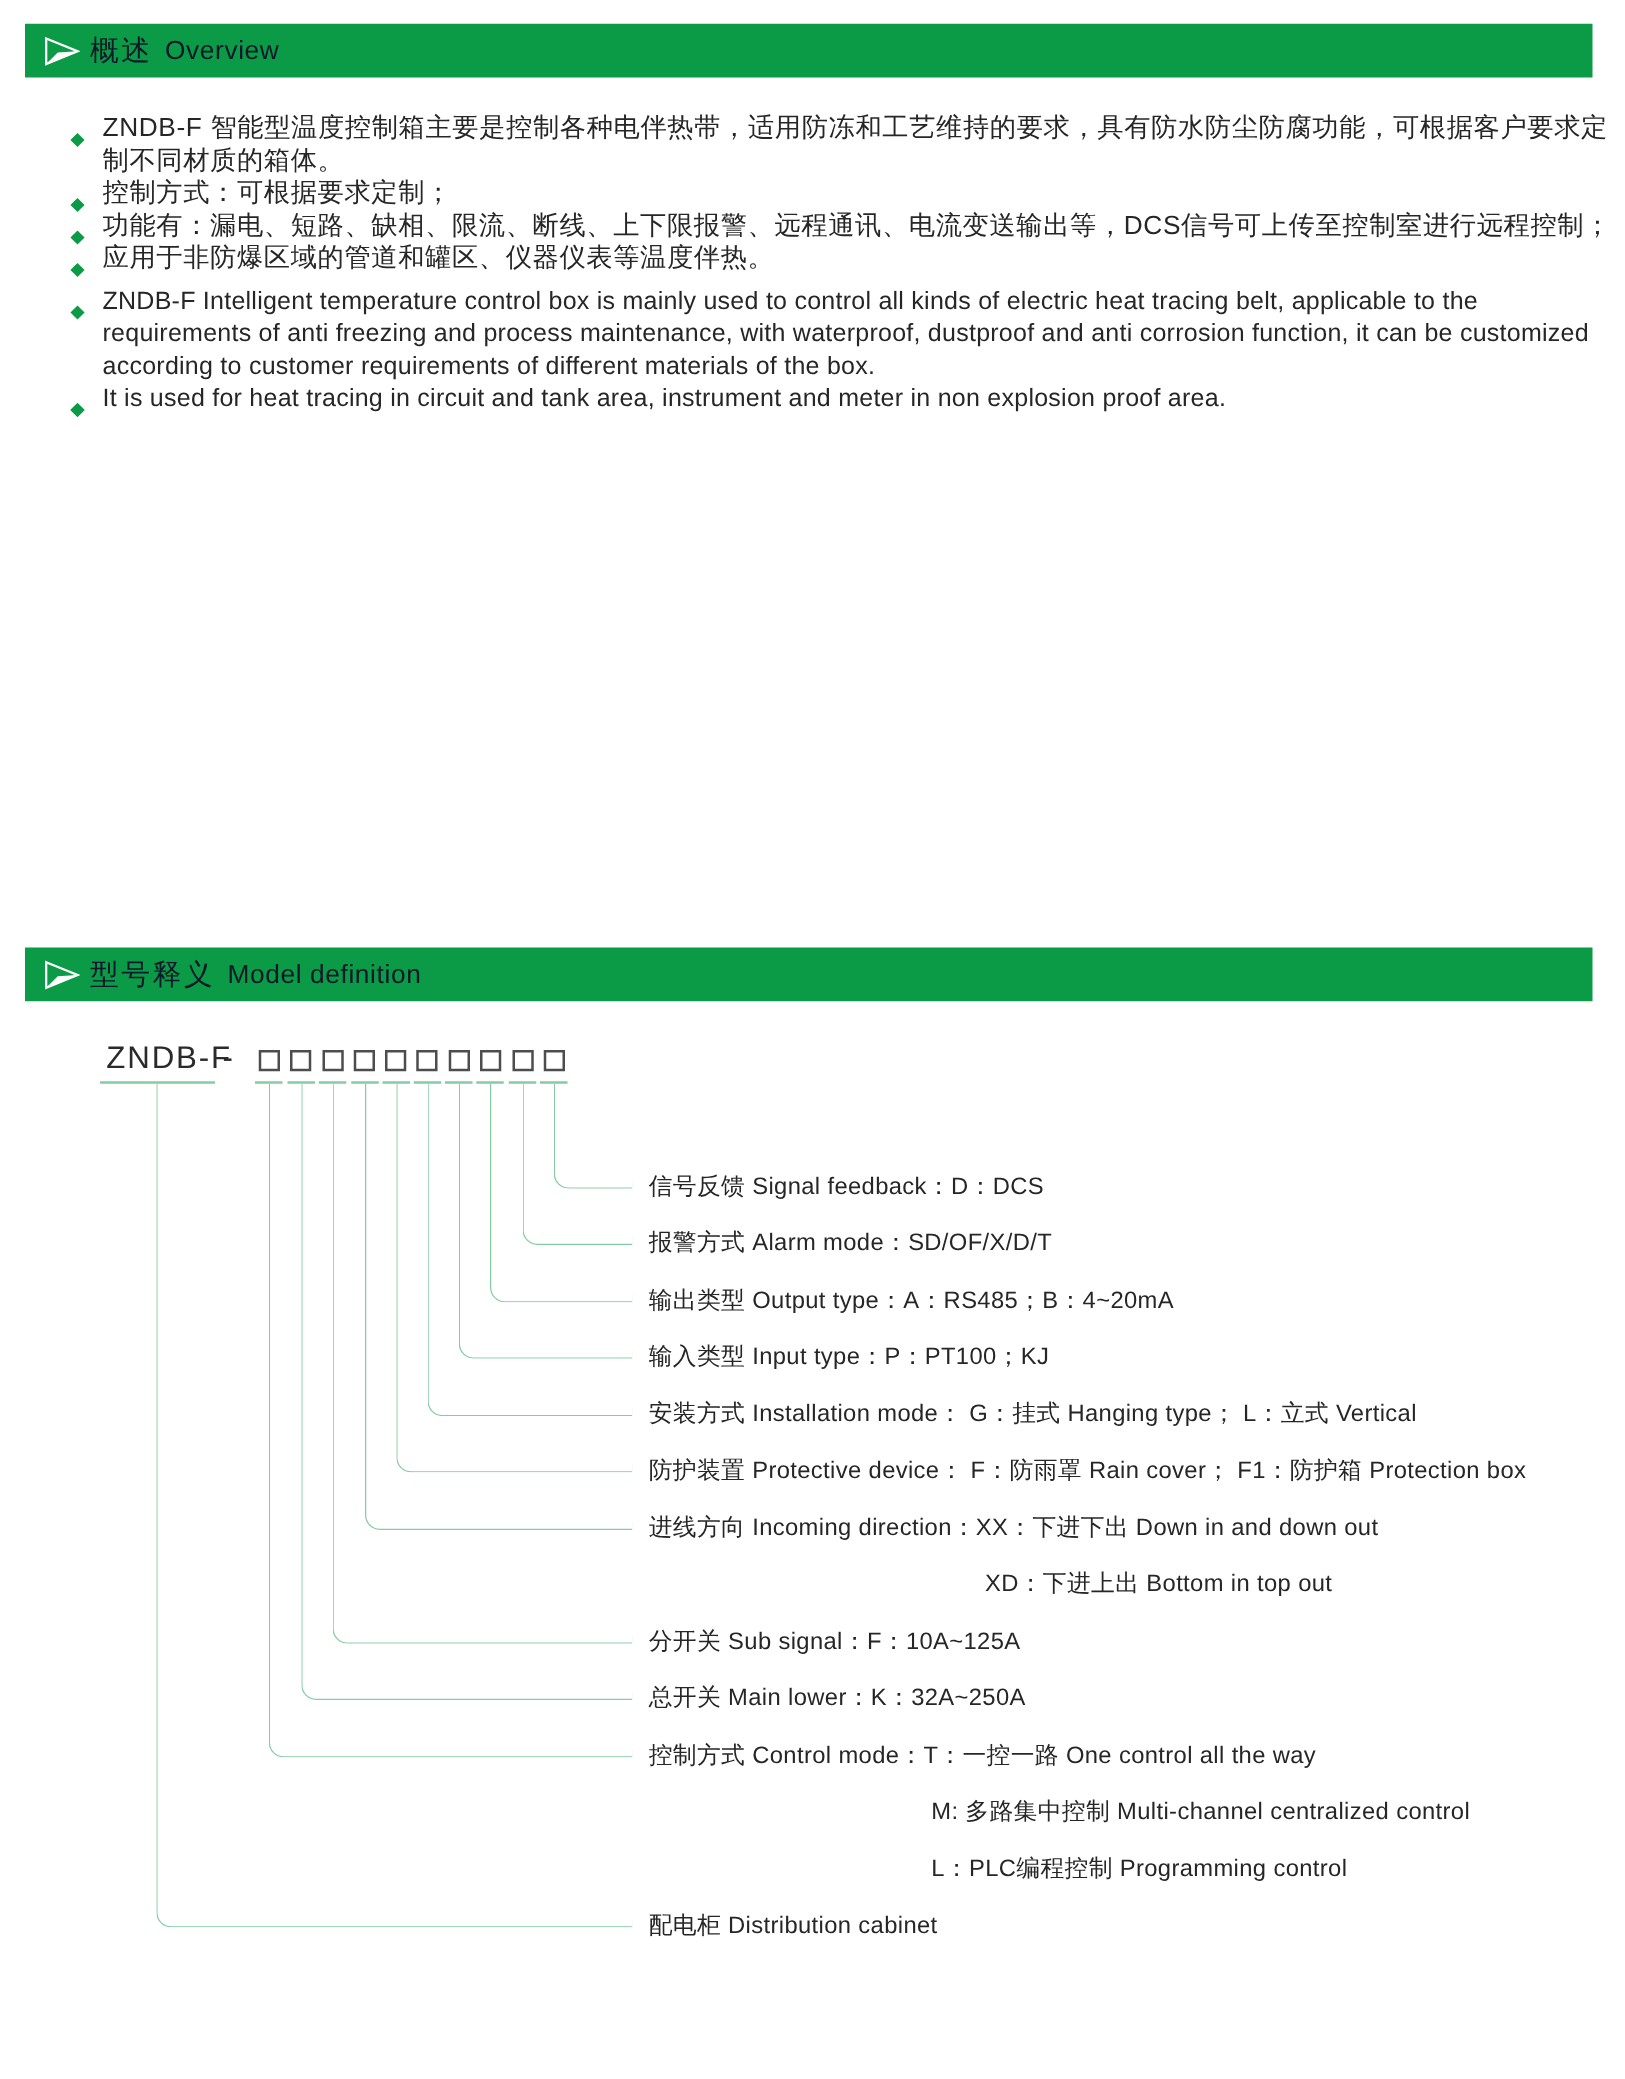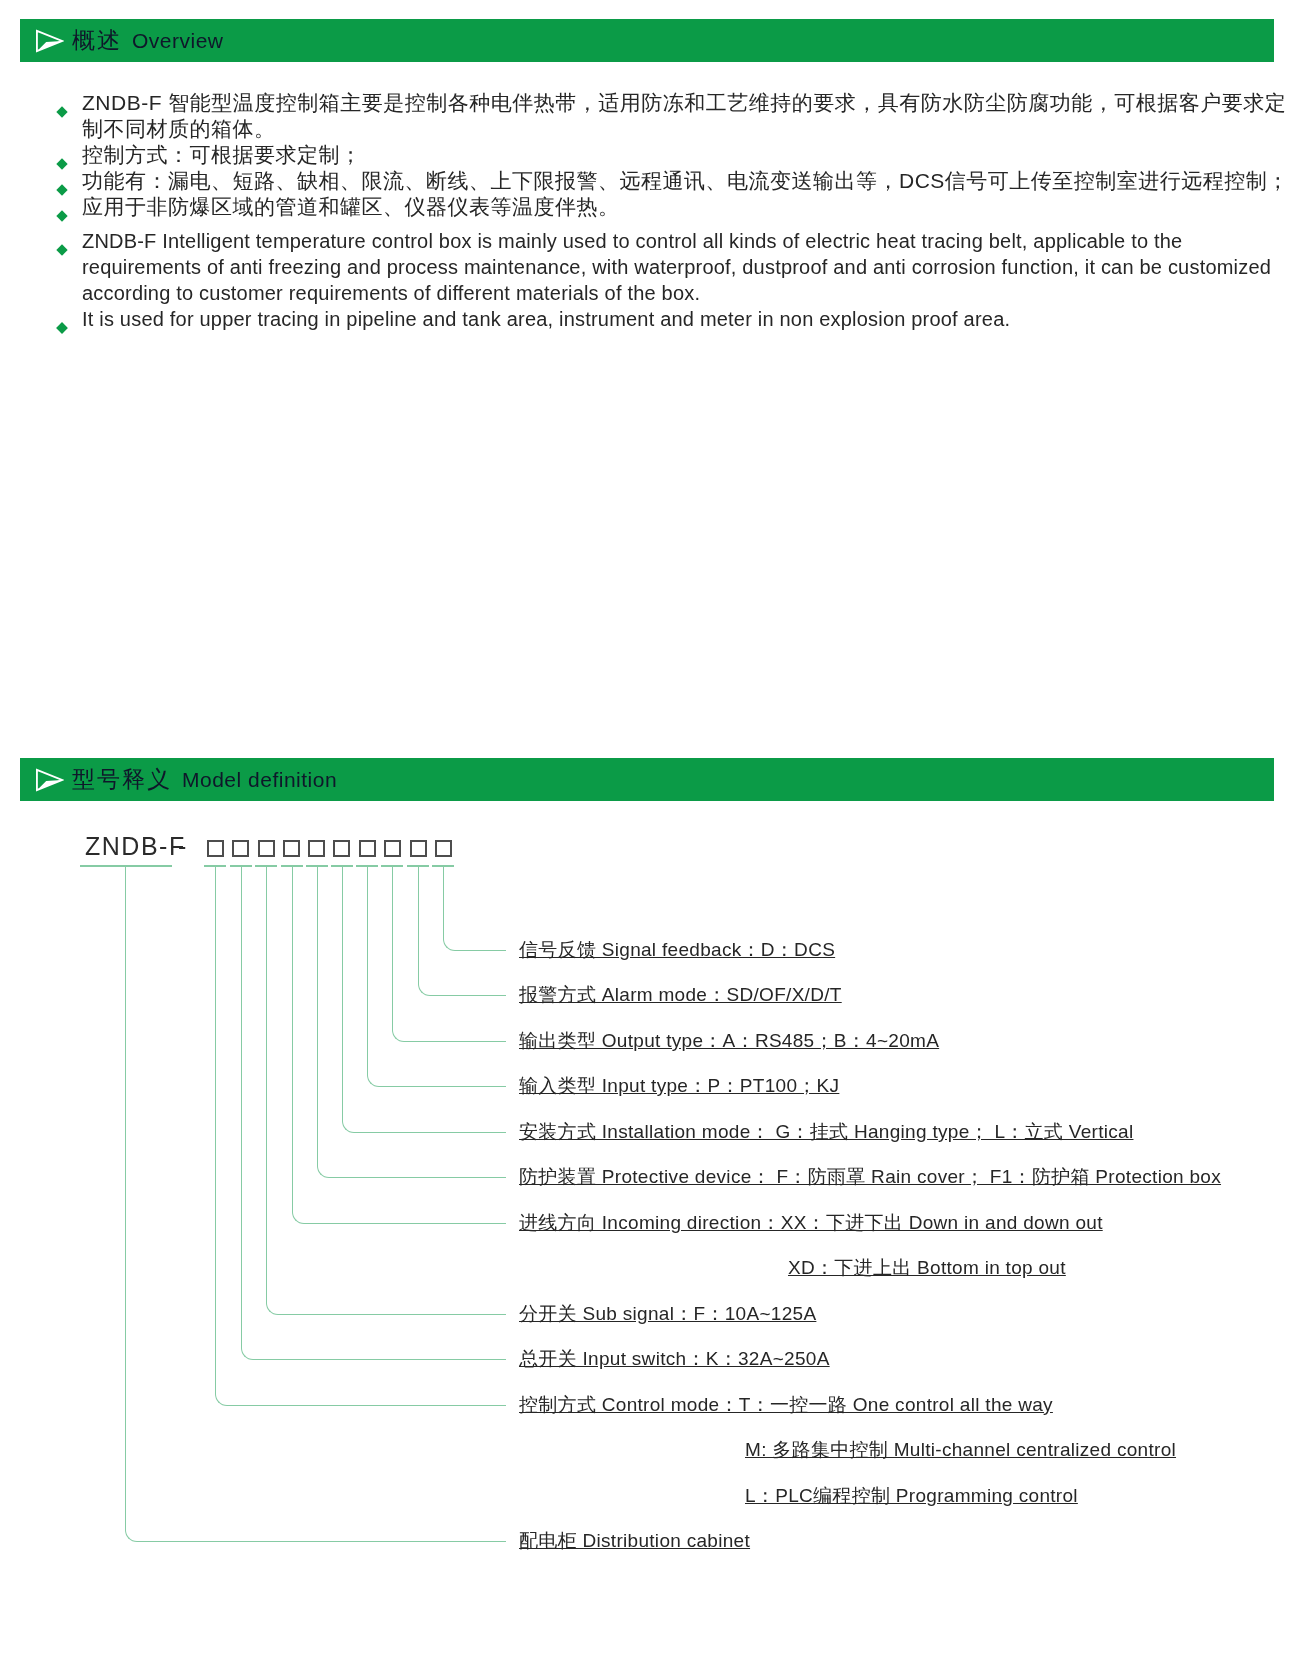--- a/index.html
+++ b/index.html
@@ -37,21 +37,21 @@
     position:absolute;top:840px;width:17px;height:17px;
     border:2px solid #4d4d4d;background:#ffffff;box-sizing:border-box;
   }
   .u-line{position:absolute;height:2px;background:#86cba4;}
   .connector{
     position:absolute;
     border-left:1px solid #86cba4;
     border-bottom:1px solid #86cba4;
     border-bottom-left-radius:12px;
   }
-  .m-label{position:absolute;font-size:19px;line-height:28px;white-space:nowrap;color:#262626;letter-spacing:0.3px;text-decoration:underline;}
+  .m-label{position:absolute;font-size:19px;line-height:28px;white-space:nowrap;color:#262626;letter-spacing:0.3px;}
 </style>
 </head>
 <body>
 
 <div class="page">
 
   <div class="section-bar" style="top:19px;">
     <svg class="arrow" viewBox="0 0 32 28">
       <polygon points="3,3 30,14 3,25" fill="none" stroke="#ffffff" stroke-width="2" stroke-linejoin="miter"></polygon>
       <polygon points="3,25 30,14 13,15" fill="#ffffff"></polygon>
@@ -79,21 +79,21 @@
     </div>
     <div class="bullet en first">
       <span class="diamond"></span>
       <span>ZNDB-F Intelligent temperature control box is mainly used to control all kinds of electric heat tracing belt, applicable to the requirements of anti freezing and process maintenance, with waterproof, dustproof and anti corrosion function, it can be customized according to customer requirements of different materials of the box.</span>
     </div>
     <div class="bullet en">
       <span class="diamond"></span>
     </div>
     <div class="bullet en">
       <span class="diamond"></span>
-      <span>It is used for upper tracing in pipeline and tank area, instrument and meter in non explosion proof area.</span>
+      <span>It is used for heat tracing in circuit and tank area, instrument and meter in non explosion proof area.</span>
     </div>
   </div>
 
   <div class="section-bar" style="top:758px;">
     <svg class="arrow" viewBox="0 0 32 28">
       <polygon points="3,3 30,14 3,25" fill="none" stroke="#ffffff" stroke-width="2" stroke-linejoin="miter"></polygon>
       <polygon points="3,25 30,14 13,15" fill="#ffffff"></polygon>
     </svg>
     <span class="bar-title-cn">型号释义</span>
     <span class="bar-title-en">Model definition</span>
@@ -141,20 +141,20 @@
 
     <div class="m-label" style="left:519px;top:936px;">信号反馈 Signal feedback：D：DCS</div>
     <div class="m-label" style="left:519px;top:981px;">报警方式 Alarm mode：SD/OF/X/D/T</div>
     <div class="m-label" style="left:519px;top:1027px;">输出类型 Output type：A：RS485；B：4~20mA</div>
     <div class="m-label" style="left:519px;top:1072px;">输入类型 Input type：P：PT100；KJ</div>
     <div class="m-label" style="left:519px;top:1118px;">安装方式 Installation mode： G：挂式 Hanging type； L：立式 Vertical</div>
     <div class="m-label" style="left:519px;top:1163px;">防护装置 Protective device： F：防雨罩 Rain cover； F1：防护箱 Protection box</div>
     <div class="m-label" style="left:519px;top:1209px;">进线方向 Incoming direction：XX：下进下出 Down in and down out</div>
     <div class="m-label" style="left:788px;top:1254px;">XD：下进上出 Bottom in top out</div>
     <div class="m-label" style="left:519px;top:1300px;">分开关 Sub signal：F：10A~125A</div>
-    <div class="m-label" style="left:519px;top:1345px;">总开关 Input switch：K：32A~250A</div>
+    <div class="m-label" style="left:519px;top:1345px;">总开关 Main lower：K：32A~250A</div>
     <div class="m-label" style="left:519px;top:1391px;">控制方式 Control mode：T：一控一路 One control all the way</div>
     <div class="m-label" style="left:745px;top:1436px;">M: 多路集中控制 Multi-channel centralized control</div>
     <div class="m-label" style="left:745px;top:1482px;">L：PLC编程控制 Programming control</div>
     <div class="m-label" style="left:519px;top:1527px;">配电柜 Distribution cabinet</div>
   </div>
 
 </div>
 
 </body></html>

